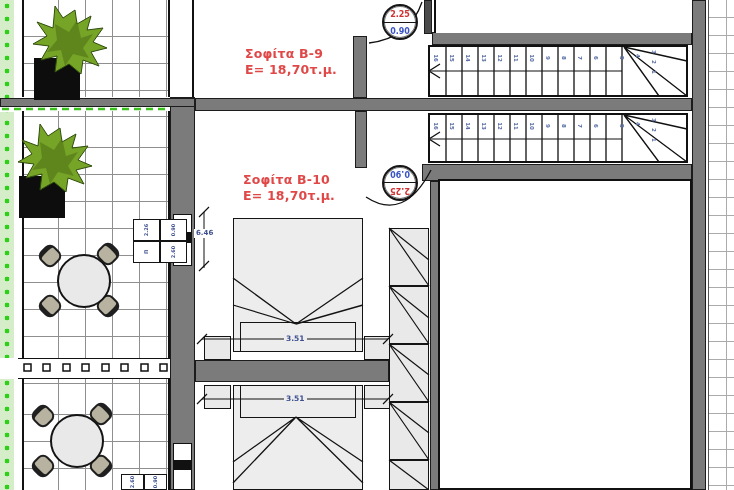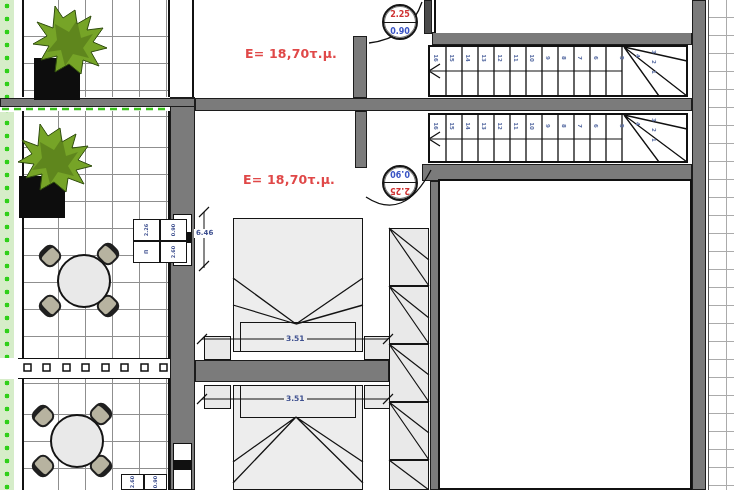--- a/index.html
+++ b/index.html
@@ -183,23 +183,25 @@
   <span class="st" style="left:559px;top:120px;">8</span>
   <span class="st" style="left:575px;top:120px;">7</span>
   <span class="st" style="left:591px;top:120px;">6</span>
   <span class="st" style="left:617px;top:120px;">5</span>
   <span class="st" style="left:633px;top:118px;">4</span>
   <span class="st" style="left:649px;top:114px;">3</span>
   <span class="st" style="left:649px;top:124px;">2</span>
   <span class="st" style="left:649px;top:134px;">1</span>
 
   <div class="redlbl" style="left:245px;top:46px;">
+    <div>Σοφίτα B-9</div>
     <div>E= 18,70τ.μ.</div>
   </div>
   <div class="redlbl" style="left:243px;top:172px;">
+    <div>Σοφίτα B-10</div>
     <div>E= 18,70τ.μ.</div>
   </div>
 
   <div class="marker" style="left:382px;top:4px;">
     <div class="r1">2.25</div>
     <div class="r2">0.90</div>
   </div>
   <div class="marker" style="left:382px;top:165px;transform:rotate(180deg);">
     <div class="r1">2.25</div>
     <div class="r2">0.90</div>

